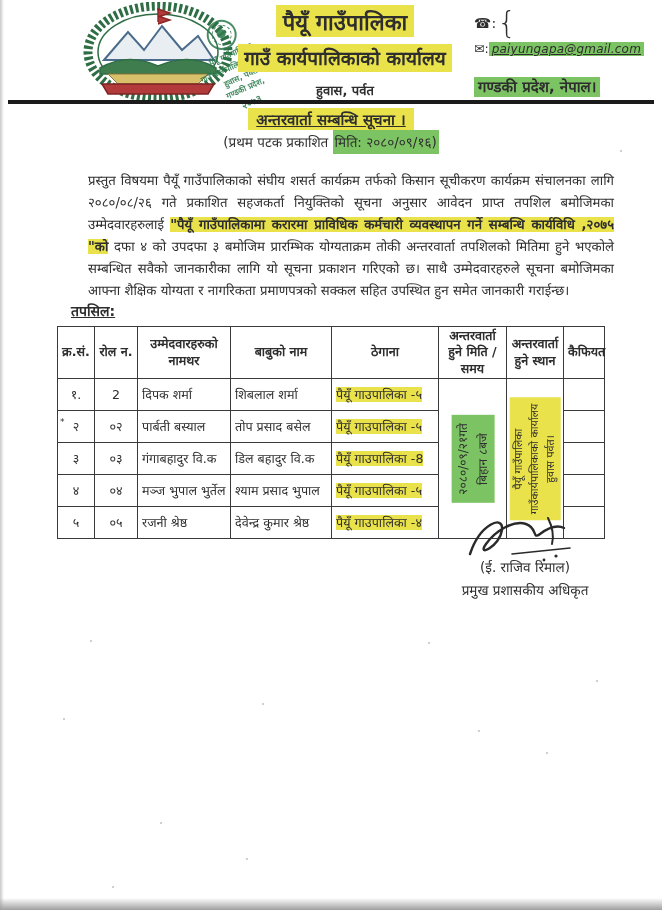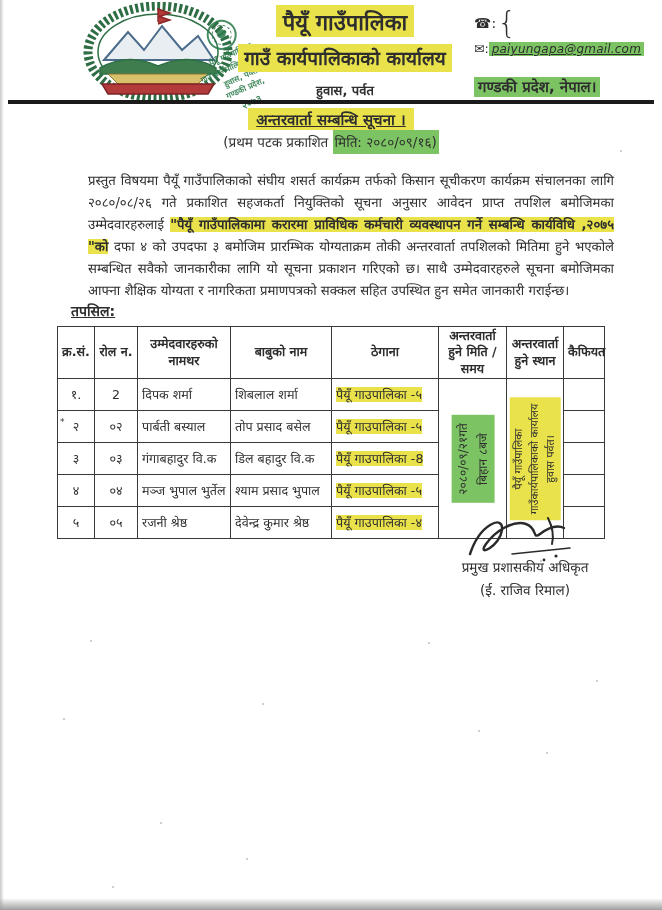--- a/index.html
+++ b/index.html
@@ -211,22 +211,22 @@
 </table>
 
 <svg class="abs sig-script" viewBox="0 0 140 60">
   <path d="M18 44 C28 14 52 4 50 20 C48 36 24 48 34 34 C44 20 62 10 74 14 C86 18 80 30 88 24 C96 18 104 14 112 18" fill="none" stroke="#2a2a2a" stroke-width="2.4" stroke-linecap="round"></path>
   <path d="M96 8 C100 16 102 26 100 34" fill="none" stroke="#2a2a2a" stroke-width="2" stroke-linecap="round"></path>
   <path d="M60 44 L118 38" fill="none" stroke="#2a2a2a" stroke-width="1.6" stroke-linecap="round"></path>
   <circle cx="104" cy="46" r="1.6" fill="#2a2a2a"></circle>
   <circle cx="92" cy="50" r="1.4" fill="#2a2a2a"></circle>
 </svg>
 <div class="abs sig-block">
+  <div>(ई. राजिव रिमाल)</div>
   <div>प्रमुख प्रशासकीय अधिकृत</div>
-  <div>(ई. राजिव रिमाल)</div>
 </div>
 
 <div class="abs edge-left"></div>
 <div class="abs edge-bottom"></div>
 <div>
   <span class="speck" style="left:160px;top:822px;"></span>
   <span class="speck" style="left:63px;top:718px;"></span>
   <span class="speck" style="left:262px;top:703px;"></span>
   <span class="speck" style="left:478px;top:730px;"></span>
   <span class="speck" style="left:546px;top:752px;"></span>

